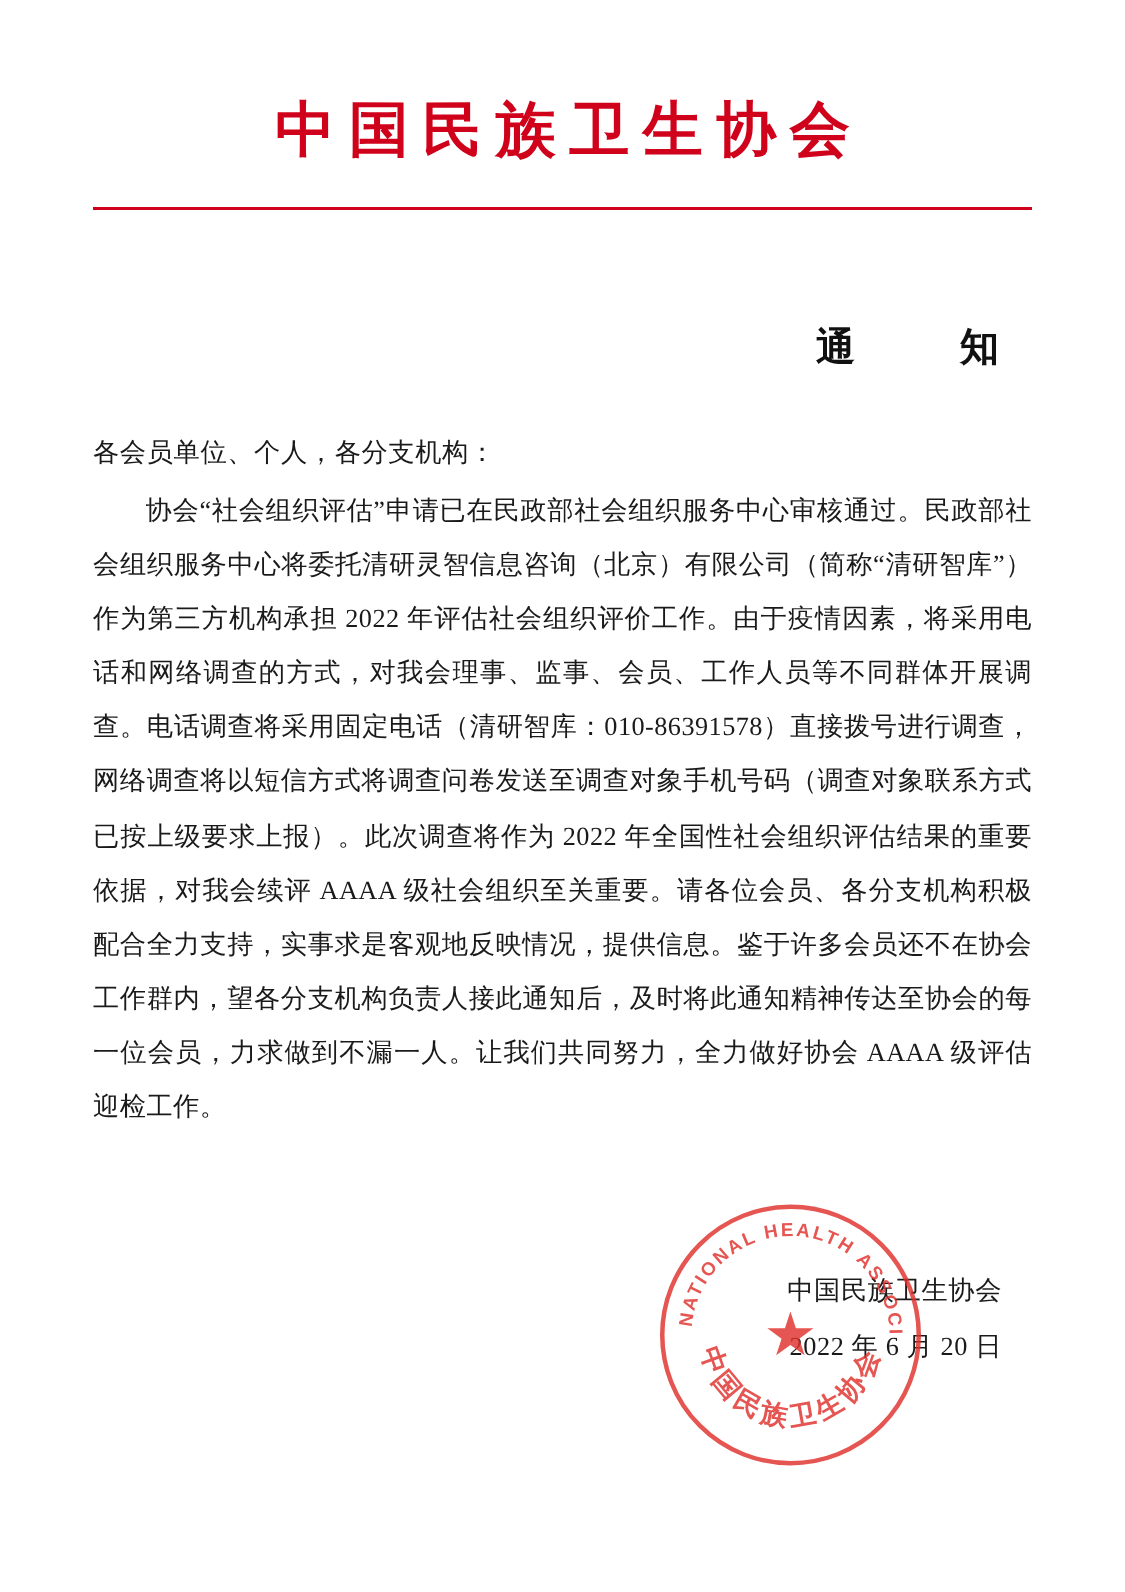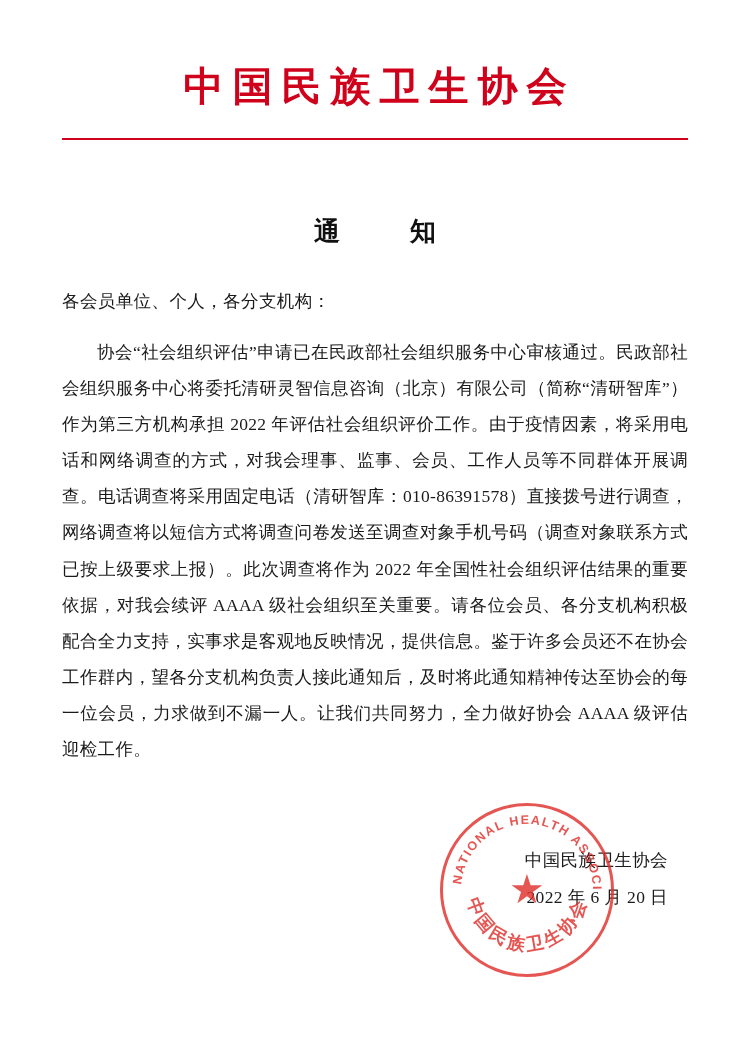--- a/index.html
+++ b/index.html
@@ -40,38 +40,38 @@
   }
   .letterhead-rule {
     margin-top: 26px;
     height: 2px;
     background: #d0021b;
     width: 100%;
   }
 
   
   .doc-title {
-    text-align: center;
+    text-align: right;
     font-size: 26px;
     font-weight: bold;
     letter-spacing: 22px;
     text-indent: 22px;
     margin-top: 74px;
     color: #111;
   }
 
   
   .salutation {
     margin-top: 36px;
     font-size: 17.5px;
     line-height: 1.9;
     letter-spacing: 0.4px;
   }
   .body-text {
-    margin-top: 16px;
+    margin-top: 4px;
     font-size: 17.5px;
     line-height: 2.06;
     text-align: justify;
     text-justify: inter-ideograph;
     text-indent: 35px;
     letter-spacing: 0.3px;
   }
 
   
   .sign-block {

